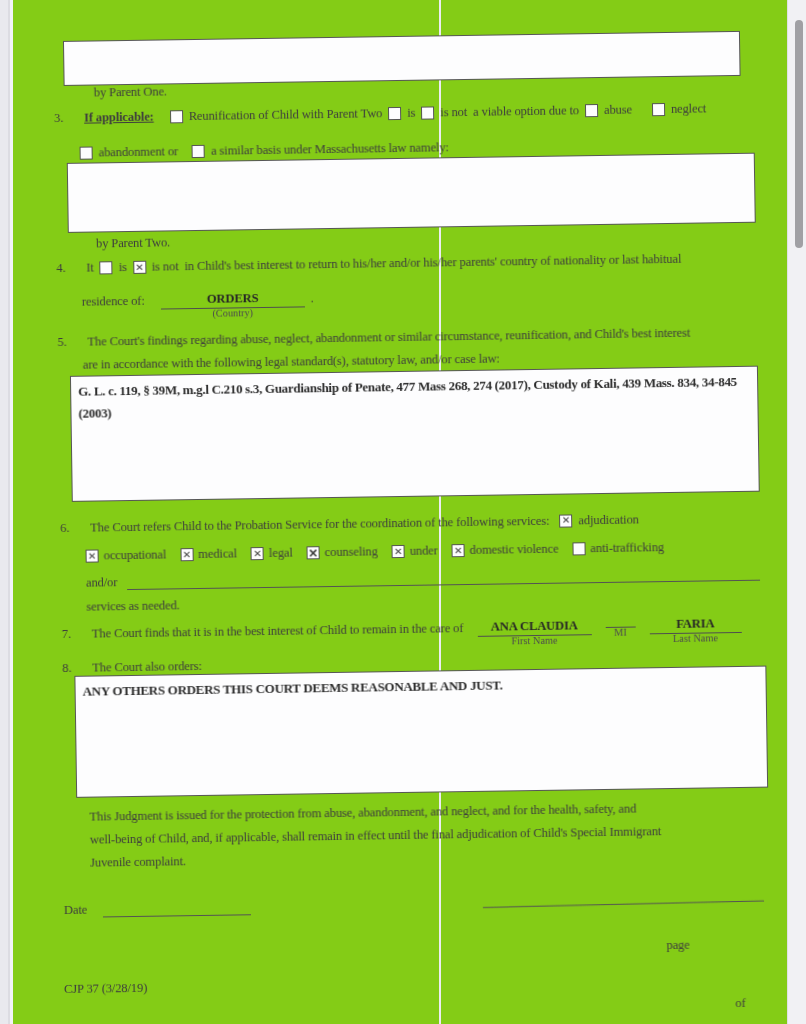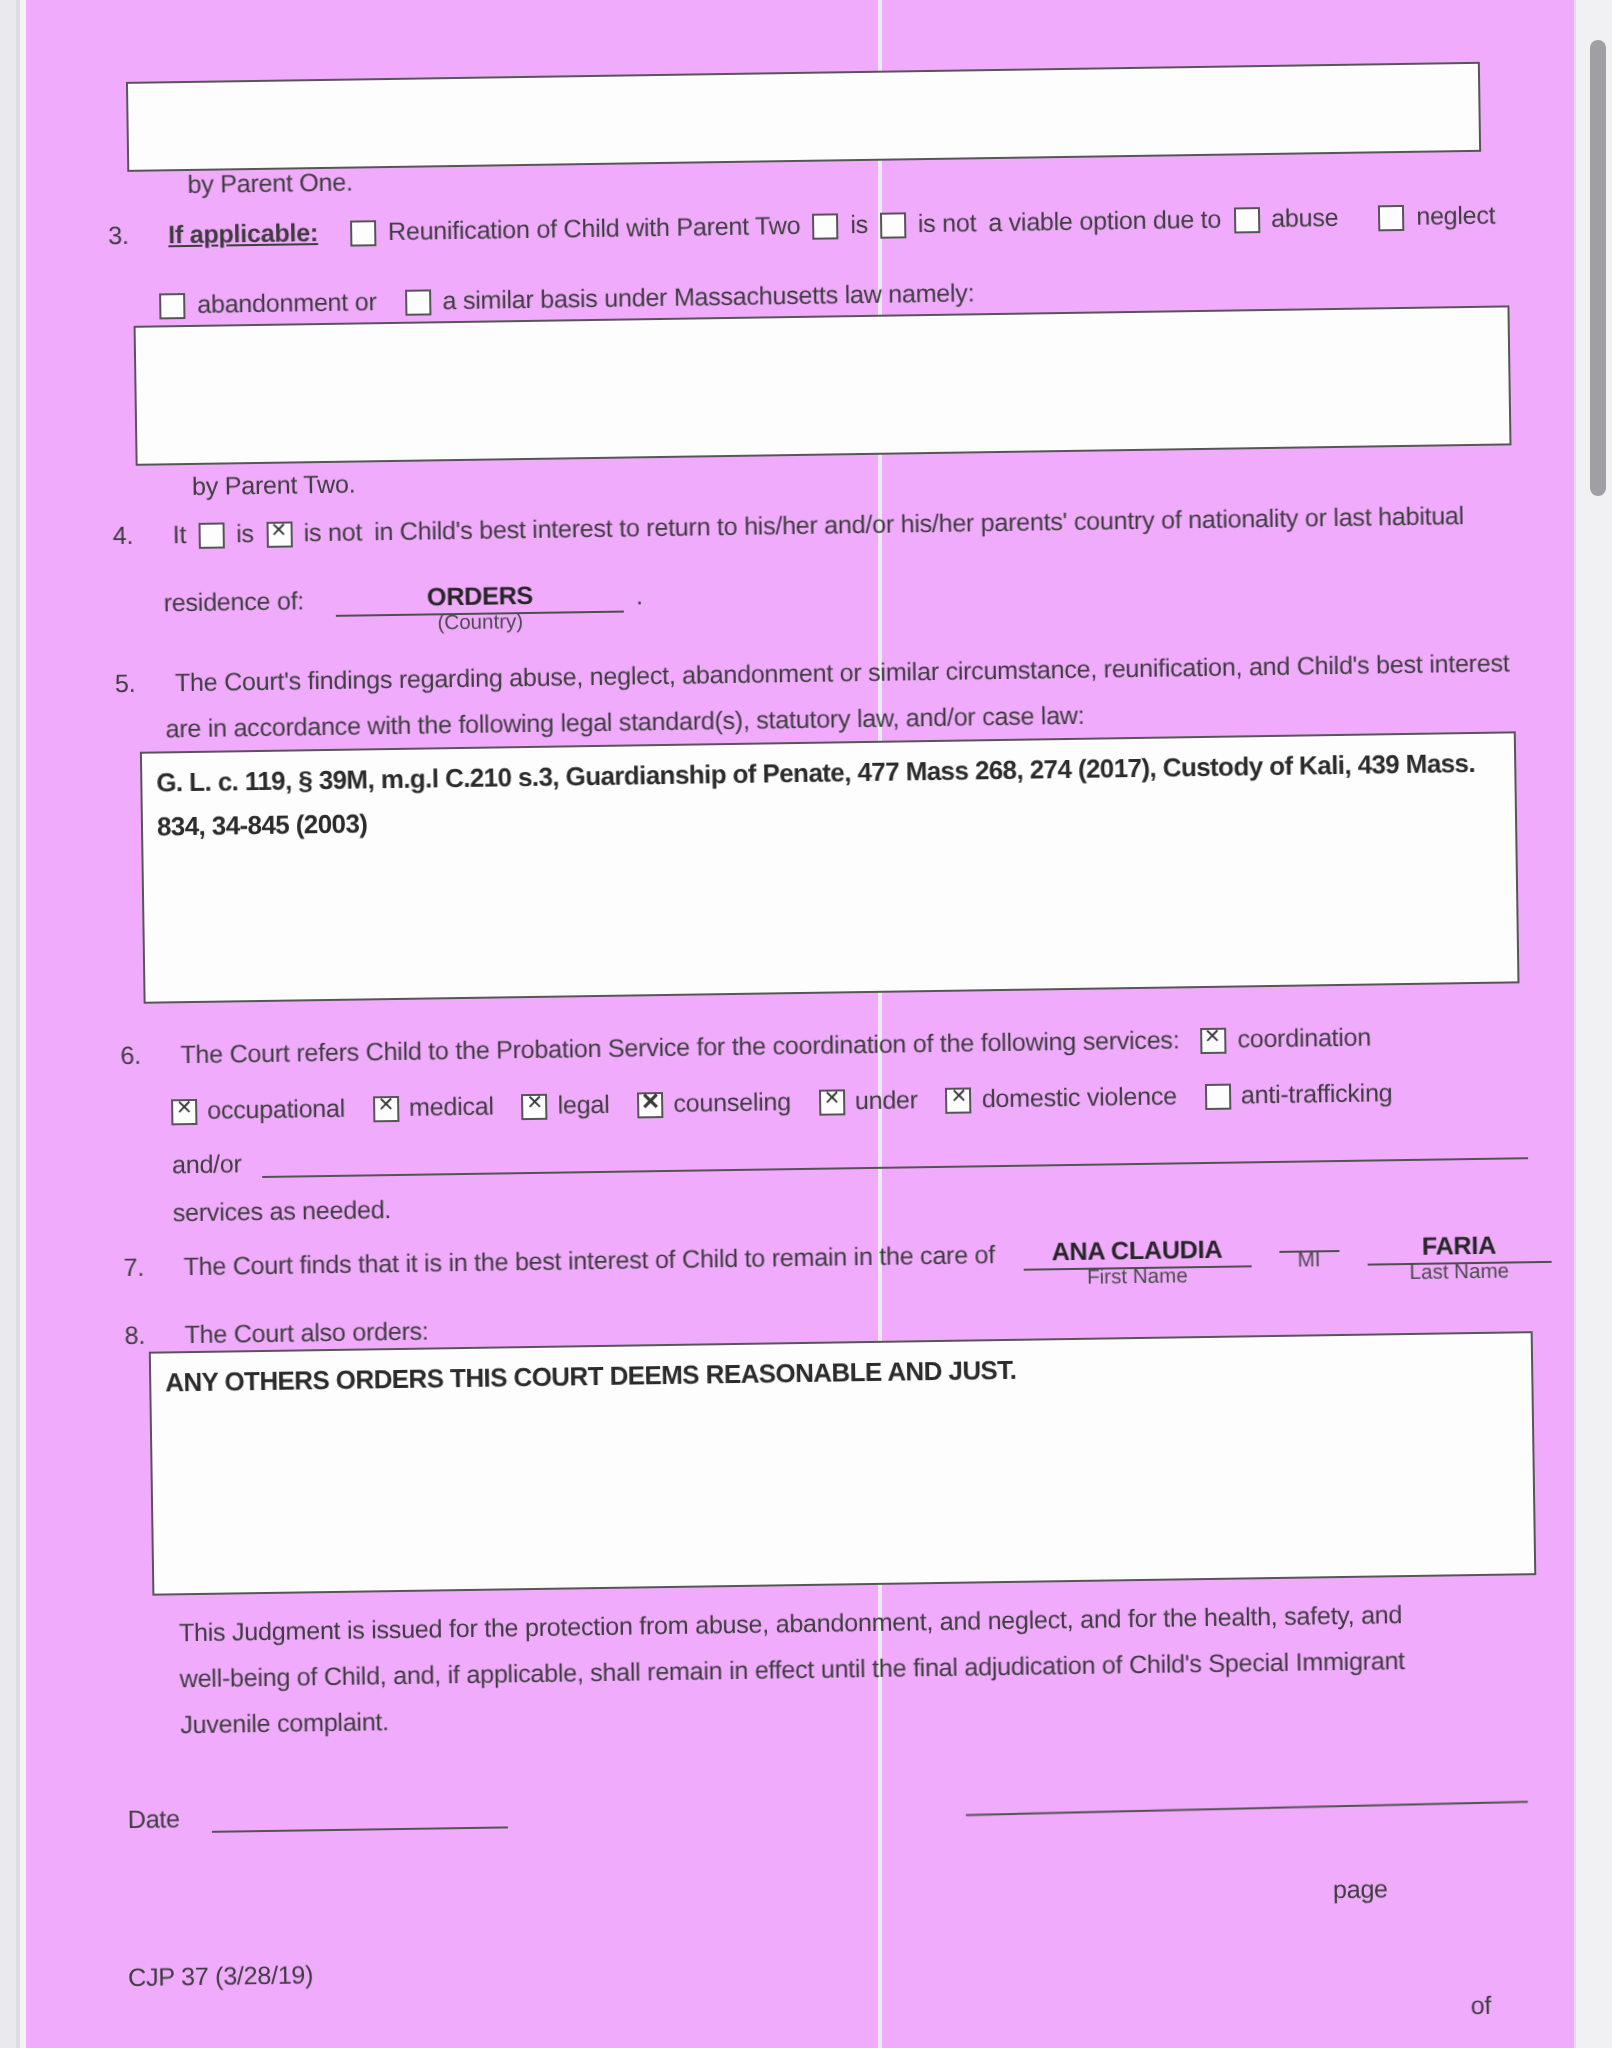--- a/index.html
+++ b/index.html
@@ -3,21 +3,21 @@
 <meta charset="utf-8">
 <style>
   html,body{margin:0;padding:0;background:#ffffff;}
   .viewer{position:relative;width:806px;height:1024px;overflow:hidden;background:#fff;
           font-family:"Liberation Sans", sans-serif;}
   .gutter-left{position:absolute;left:0;top:0;width:13px;height:1024px;
     background:linear-gradient(to right,#e9e9ee 0 8px,#dcdce2 8px 10px,#f3f3f6 10px 13px);}
   .gutter-right{position:absolute;right:0;top:0;width:18px;height:1024px;background:#f1f1f4;
     border-left:1px solid #e0e0e5;}
   .scroll-thumb{position:absolute;right:3px;top:20px;width:8px;height:228px;background:#a0a0a4;border-radius:4px;}
-  .page{position:absolute;left:13px;top:0;width:774px;height:1024px;background:#f0abfc;overflow:hidden;}
+  .page{position:absolute;left:13px;top:0;width:774px;height:1024px;background:#84cc16;overflow:hidden;font-family:Liberation Serif, serif;}
   .fold{position:absolute;left:426px;top:0;width:2px;height:1024px;background:#ececf0;}
   .content{position:absolute;left:0;top:0;width:774px;height:1024px;color:#3d3d3d;
     font-size:12.6px;letter-spacing:-0.15px;transform:rotate(-0.85deg);transform-origin:387px 512px;
     filter:blur(0.22px);}
   .abs{position:absolute;white-space:nowrap;}
   .row{display:flex;align-items:center;gap:6px;white-space:nowrap;}
   .num{display:inline-block;width:18px;margin-right:6px;}
   .ulab{font-weight:bold;text-decoration:underline;margin-right:10px;}
   .cb{display:inline-flex;width:11px;height:11px;border:1.4px solid #555;align-items:center;
       justify-content:center;flex:0 0 auto;background:#fdfdfe;}
@@ -116,21 +116,21 @@
       <div class="fbox" style="left:59px;top:371px;width:686px;height:124px">
         <span class="val">G. L. c. 119, § 39M, m.g.l C.210 s.3, Guardianship of Penate, 477 Mass 268, 274 (2017), Custody of Kali, 439 Mass. 834, 34-845 (2003)</span>
       </div>
 
       <div class="abs row" style="left:47px;top:516px">
         <span class="num">6.</span>
         <span>The Court refers Child to the Probation Service for the coordination of the following services:</span>
         <span class="cb" style="margin-left:4px">
             <span class="mark">✕</span>
           </span>
-        <span>coordination</span>
+        <span>adjudication</span>
       </div>
       <div class="abs row" style="left:72px;top:544px;gap:5px">
         <span class="cb">
             <span class="mark">✕</span>
           </span>
         <span>occupational</span>
         <span class="cb" style="margin-left:9px">
             <span class="mark">✕</span>
           </span>
         <span>medical</span>

